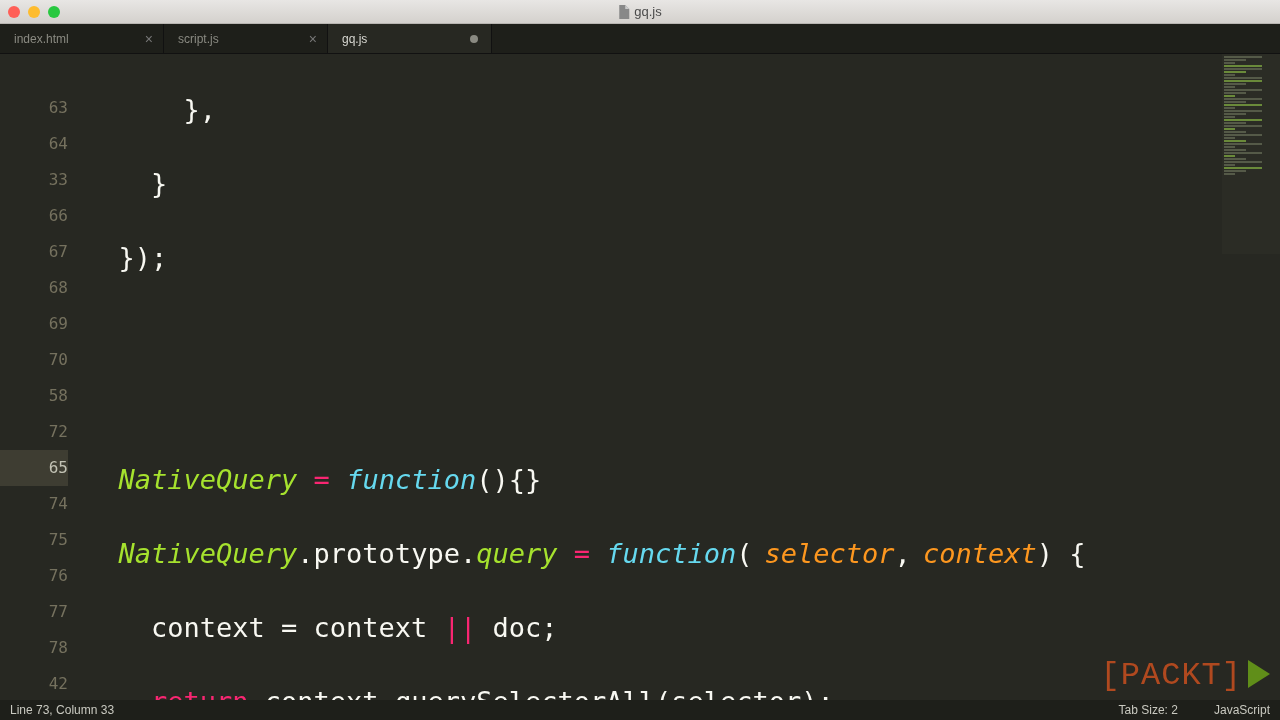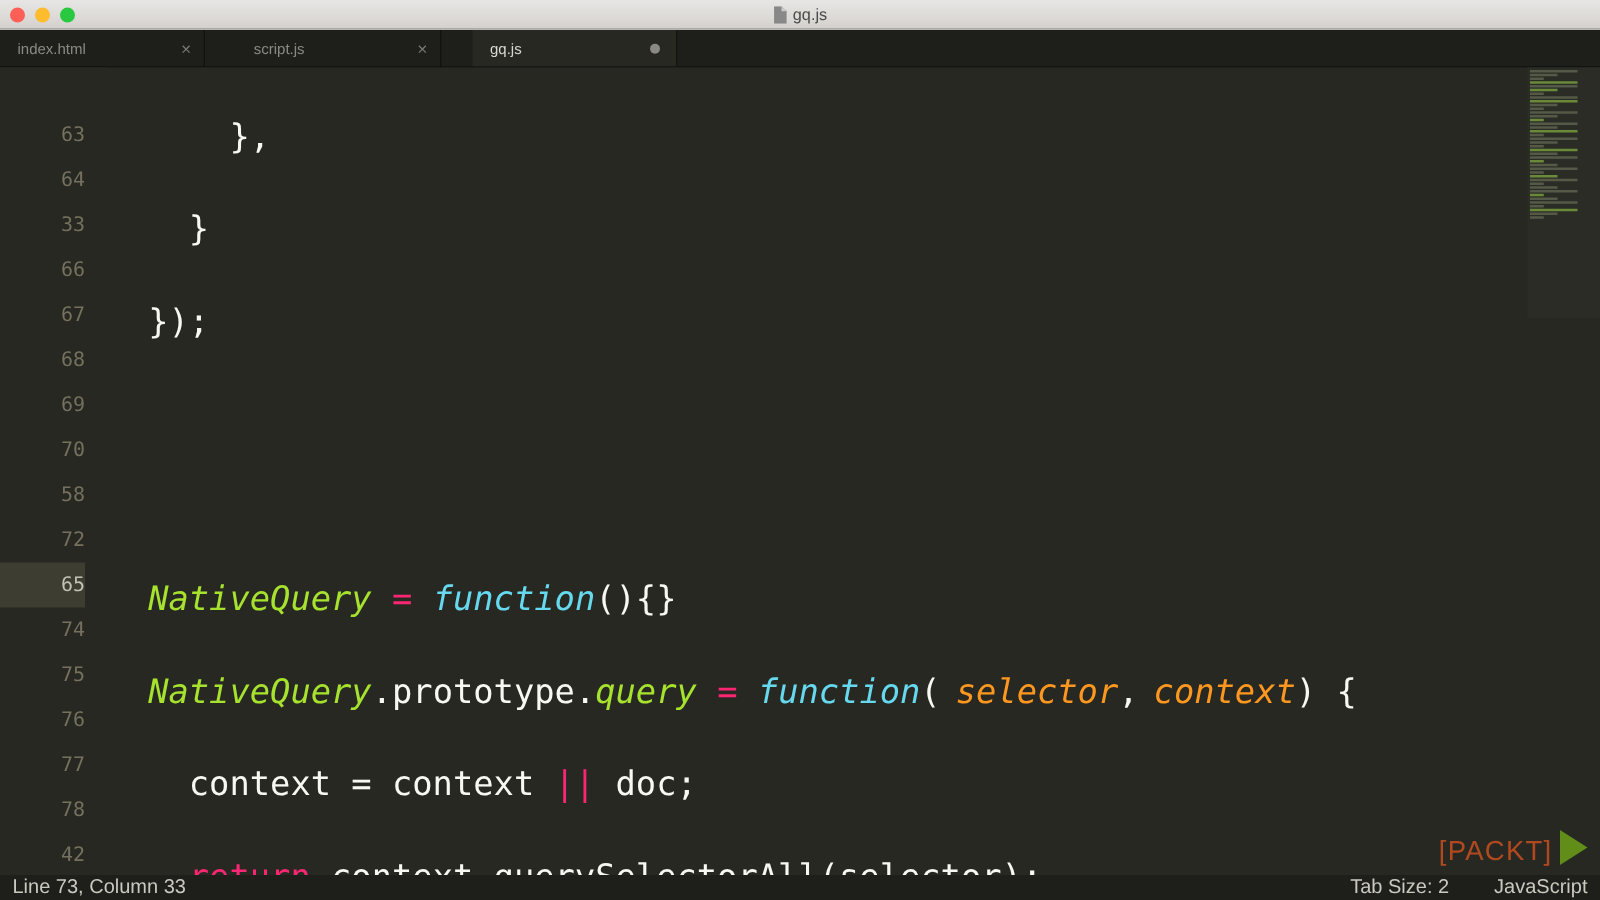--- a/index.html
+++ b/index.html
@@ -38,21 +38,20 @@
   font-family: -apple-system, "Helvetica Neue", sans-serif;
   font-size: 13px;
   color: #4a4a4a;
 }
 .file-icon-svg { width: 12px; height: 14px; }
 .tabbar {
   height: 30px;
   background: #1e1f1a;
   display: flex;
   border-bottom: 1px solid #111;
-  gap: 25px;
 }
 .tab {
   width: 164px;
   display: flex;
   align-items: center;
   justify-content: space-between;
   padding: 0 10px 0 14px;
   font-family: -apple-system, "Helvetica Neue", sans-serif;
   font-size: 12px;
   color: #8a8a82;
@@ -111,32 +110,32 @@
 
 .statusbar {
   position: absolute;
   bottom: 0; left: 0; right: 0;
   height: 20px;
   background: #1e1f1a;
   display: flex;
   align-items: center;
   justify-content: space-between;
   font-family: -apple-system, "Helvetica Neue", sans-serif;
-  font-size: 16px;
+  font-size: 12px;
   color: #c9c9c0;
   padding: 0 10px;
 }
 .status-right { display: flex; gap: 36px; }
 
 .brand {
   position: absolute;
   right: 10px;
   bottom: 26px;
-  font-family: Liberation Sans, sans-serif;
-  font-size: 22px;
+  font-family: Liberation Mono, monospace;
+  font-size: 32px;
   letter-spacing: 1px;
   color: #c94f1f;
   opacity: 0.85;
 }
 .brand .play {
   display: inline-block;
   width: 0; height: 0;
   border-top: 14px solid transparent;
   border-bottom: 14px solid transparent;
   border-left: 22px solid #6aa018;

